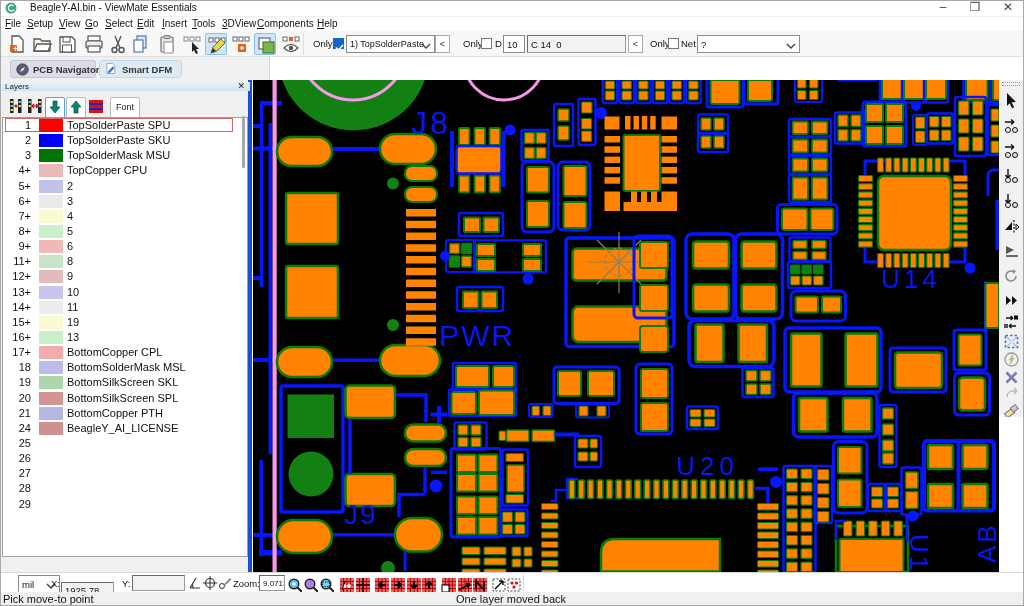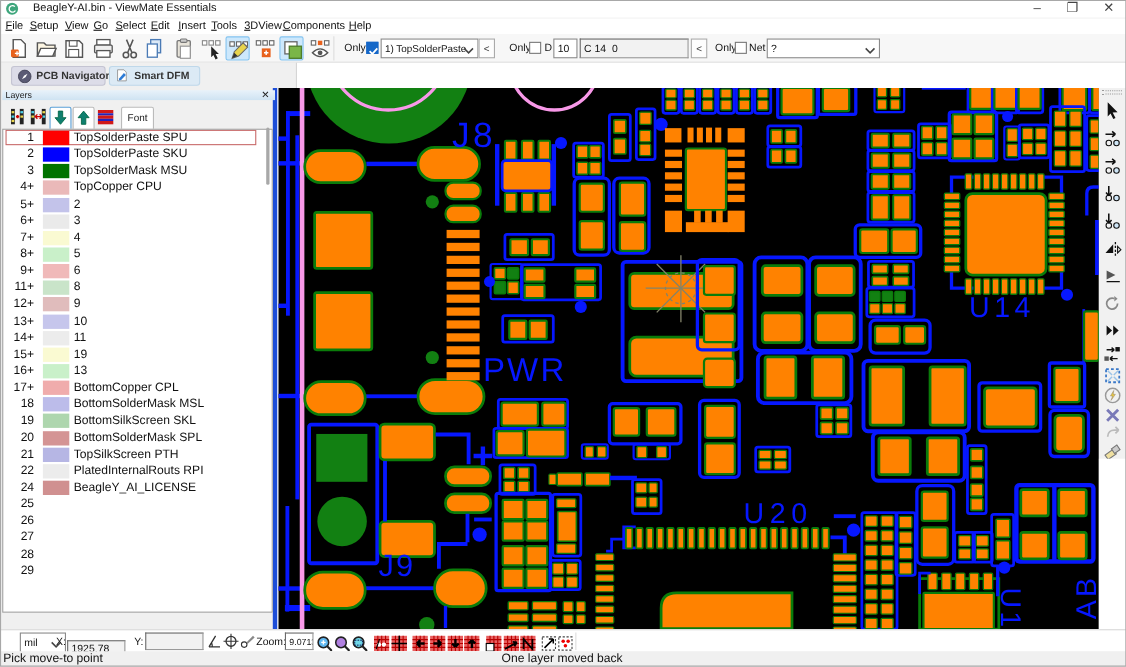--- a/index.html
+++ b/index.html
@@ -301,31 +301,26 @@
         <span class="llab">BottomSolderMask MSL</span>
       </div>
 <div class="lrow">
         <span class="lnum">19</span>
         <span class="sw" style="background:#aed6ae"></span>
         <span class="llab">BottomSilkScreen SKL</span>
       </div>
 <div class="lrow">
         <span class="lnum">20</span>
         <span class="sw" style="background:#d49494"></span>
-        <span class="llab">BottomSolderMask SPL</span>
+        <span class="llab">BottomSilkScreen SPL</span>
       </div>
 <div class="lrow">
         <span class="lnum">21</span>
         <span class="sw" style="background:#b6b6e4"></span>
-        <span class="llab">TopSilkScreen PTH</span>
-      </div>
-<div class="lrow">
-        <span class="lnum">22</span>
-        <span class="sw" style="background:#ececec"></span>
-        <span class="llab">PlatedInternalRouts RPI</span>
+        <span class="llab">BottomCopper PTH</span>
       </div>
 <div class="lrow">
         <span class="lnum">24</span>
         <span class="sw" style="background:#d09090"></span>
         <span class="llab">BeagleY_AI_LICENSE</span>
       </div>
 <div class="lrow">
         <span class="lnum">25</span>
         <span class="sw" style="background:transparent"></span>
         <span class="llab"></span>

